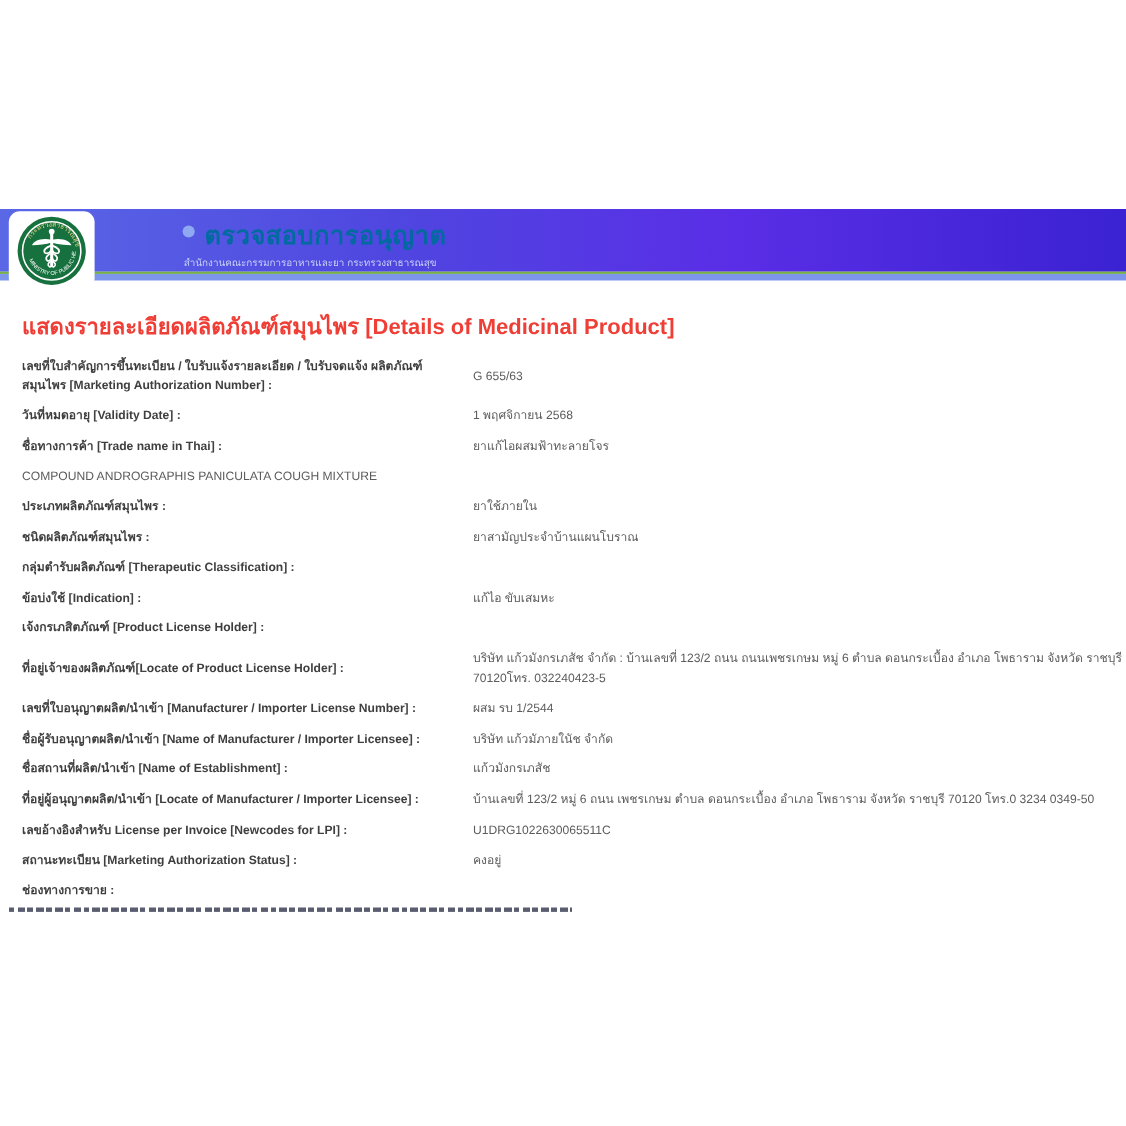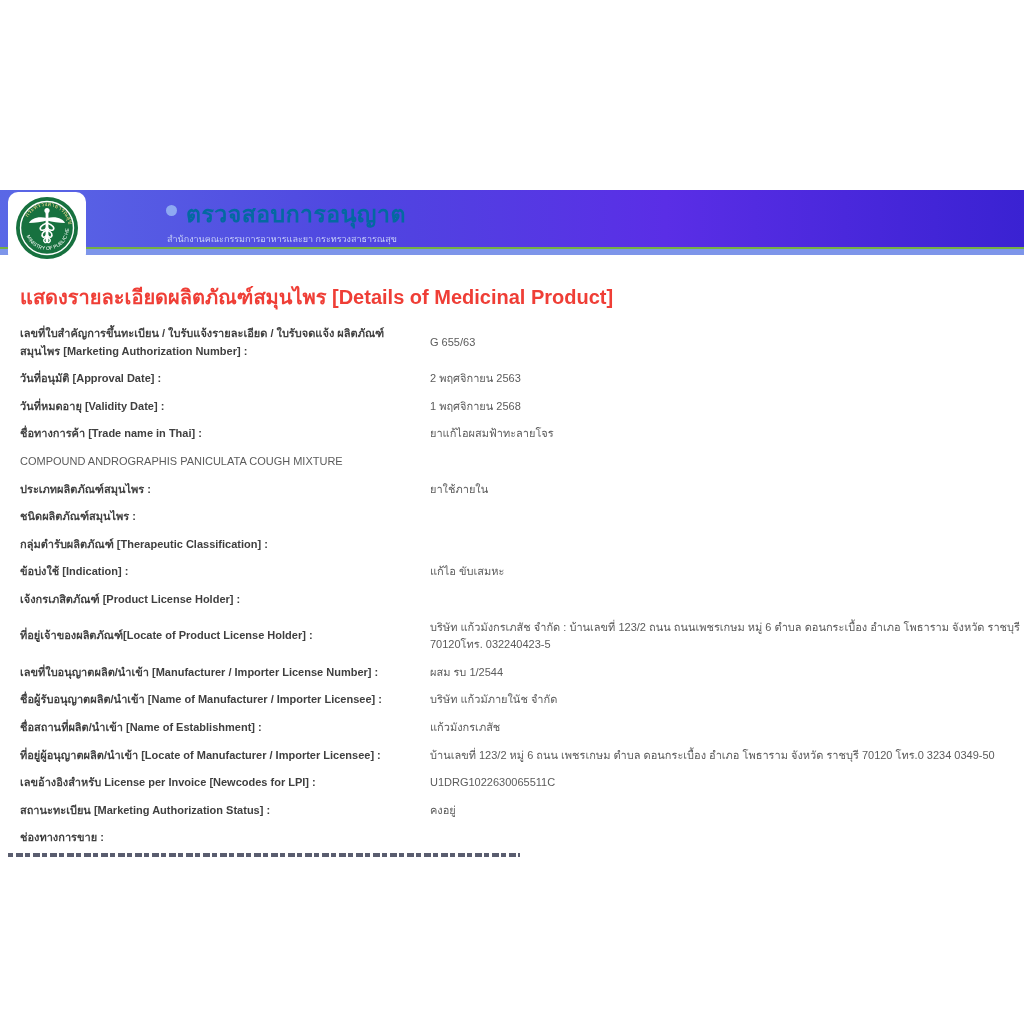--- a/index.html
+++ b/index.html
@@ -90,24 +90,20 @@
 
   <div class="content">
     <div class="page-title">แสดงรายละเอียดผลิตภัณฑ์สมุนไพร [Details of Medicinal Product]</div>
 
     <div class="details" id="details">
   <div class="detail-row">
     <div class="detail-label">เลขที่ใบสำคัญการขึ้นทะเบียน / ใบรับแจ้งรายละเอียด / ใบรับจดแจ้ง ผลิตภัณฑ์สมุนไพร [Marketing Authorization Number] :</div>
     <div class="detail-value">G 655/63</div>
   </div>
 
-  <div class="detail-row">
-    <div class="detail-label">วันที่อนุมัติ [Approval Date] :</div>
-    <div class="detail-value">2 พฤศจิกายน 2563</div>
-  </div>
 
   <div class="detail-row">
     <div class="detail-label">วันที่หมดอายุ [Validity Date] :</div>
     <div class="detail-value">1 พฤศจิกายน 2568</div>
   </div>
 
   <div class="detail-row">
     <div class="detail-label">ชื่อทางการค้า [Trade name in Thai] :</div>
     <div class="detail-value">ยาแก้ไอผสมฟ้าทะลายโจร</div>
   </div>
@@ -117,20 +113,21 @@
   </div>
 
 
   <div class="detail-row">
     <div class="detail-label">ประเภทผลิตภัณฑ์สมุนไพร :</div>
     <div class="detail-value">ยาใช้ภายใน</div>
   </div>
 
   <div class="detail-row">
     <div class="detail-label">ชนิดผลิตภัณฑ์สมุนไพร :</div>
+    <div class="detail-value">ยาสามัญประจำบ้านแผนโบราณ</div>
   </div>
 
   <div class="detail-row">
     <div class="detail-label">กลุ่มตำรับผลิตภัณฑ์ [Therapeutic Classification] :</div>
     <div class="detail-value"></div>
   </div>
 
   <div class="detail-row">
     <div class="detail-label">ข้อบ่งใช้ [Indication] :</div>
     <div class="detail-value">แก้ไอ ขับเสมหะ</div>

